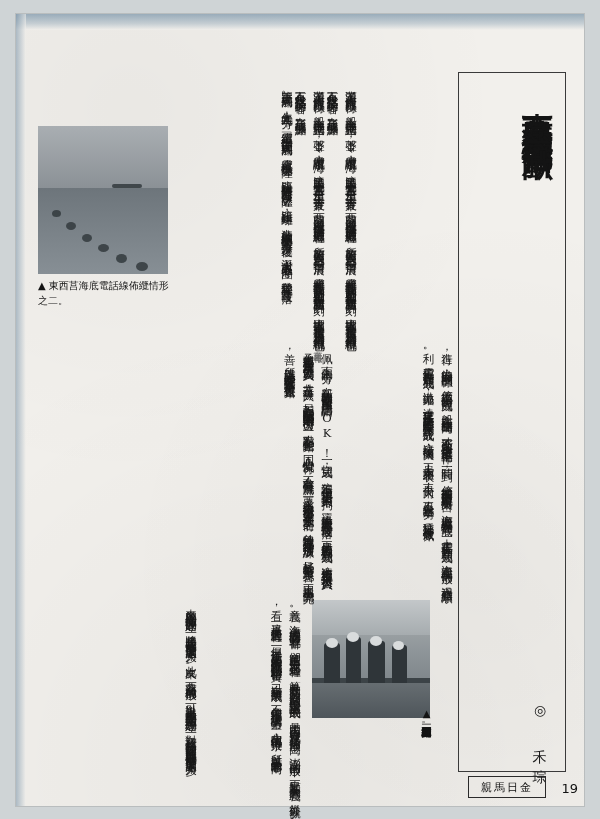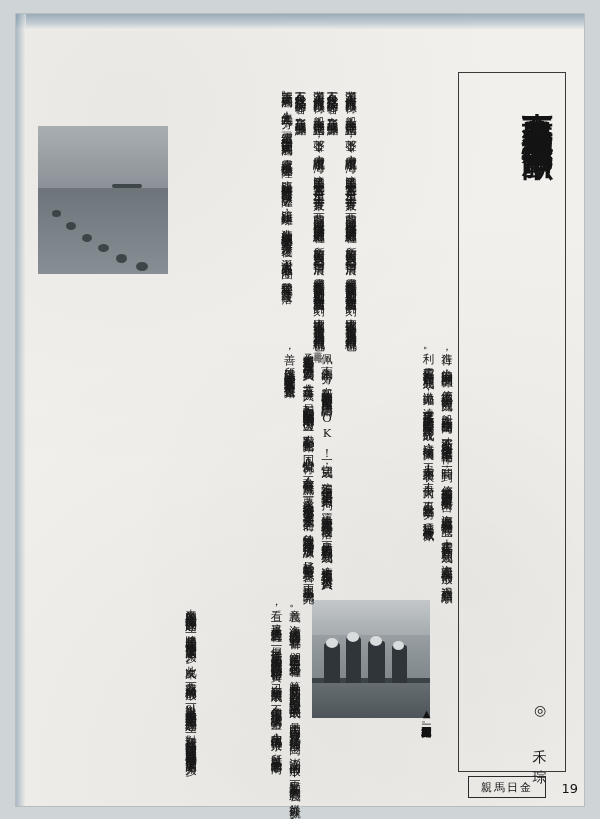--- a/index.html
+++ b/index.html
@@ -238,20 +238,21 @@
     <div class="sea"></div>
     <div class="sand"></div>
     <div class="cable" style="left:14px; top:84px; width:9px; height:7px;"></div>
     <div class="cable" style="left:28px; top:96px; width:10px; height:8px;"></div>
     <div class="cable" style="left:44px; top:108px; width:10px; height:8px;"></div>
     <div class="cable" style="left:60px; top:118px; width:11px; height:8px;"></div>
     <div class="cable" style="left:78px; top:128px; width:11px; height:9px;"></div>
     <div class="cable" style="left:98px; top:136px; width:12px; height:9px;"></div>
     <div class="cable" style="left:74px; top:58px; width:30px; height:4px; border-radius:2px;"></div>
   </div>
+  <div class="cap1">▲ 東西莒海底電話線佈纜情形之二。</div>
 
   <div class="photo2">
     <div class="sky"></div>
     <div class="deck"></div>
     <div class="rail"></div>
     <div class="figure" style="left:12px; width:16px; height:40px;"></div>
     <div class="figure" style="left:34px; width:15px; height:46px;"></div>
     <div class="figure" style="left:56px; width:17px; height:42px;"></div>
     <div class="figure" style="left:80px; width:15px; height:38px;"></div>
     <div class="helmet" style="left:14px; top:38px; width:12px; height:10px;"></div>

